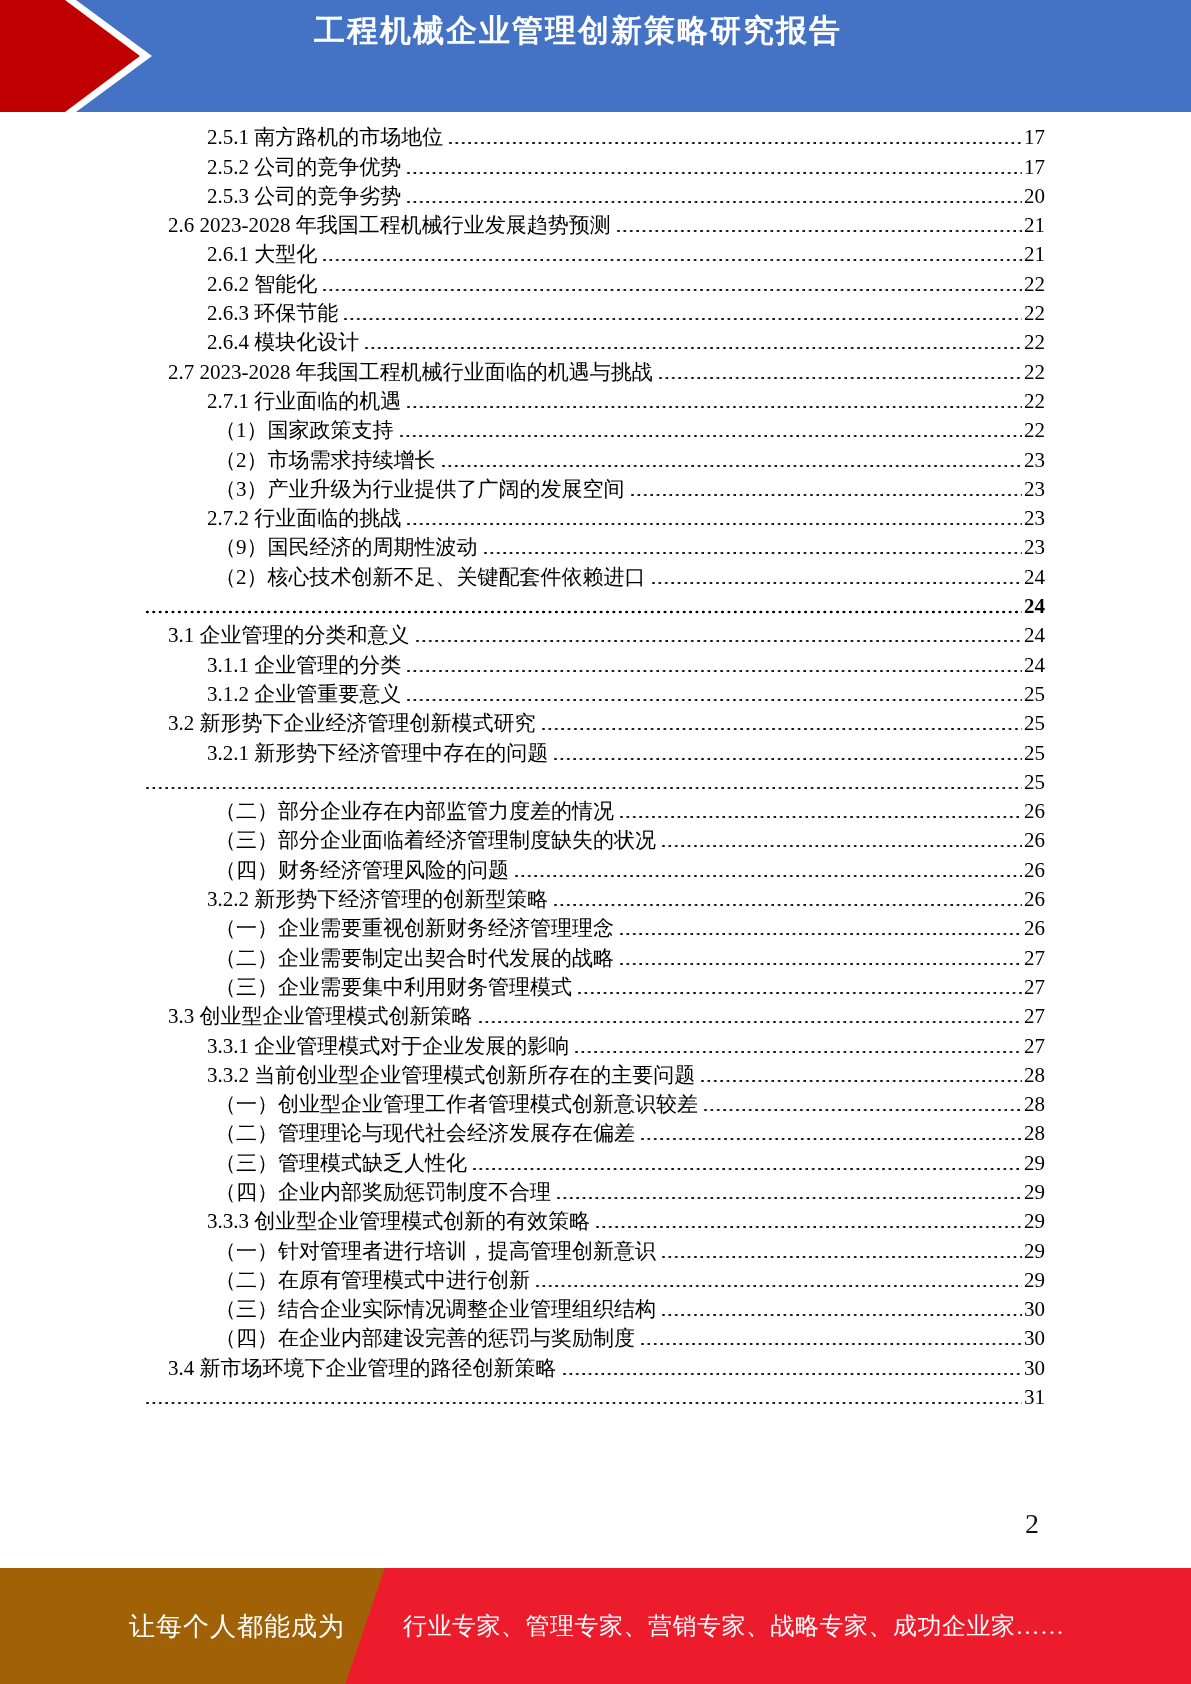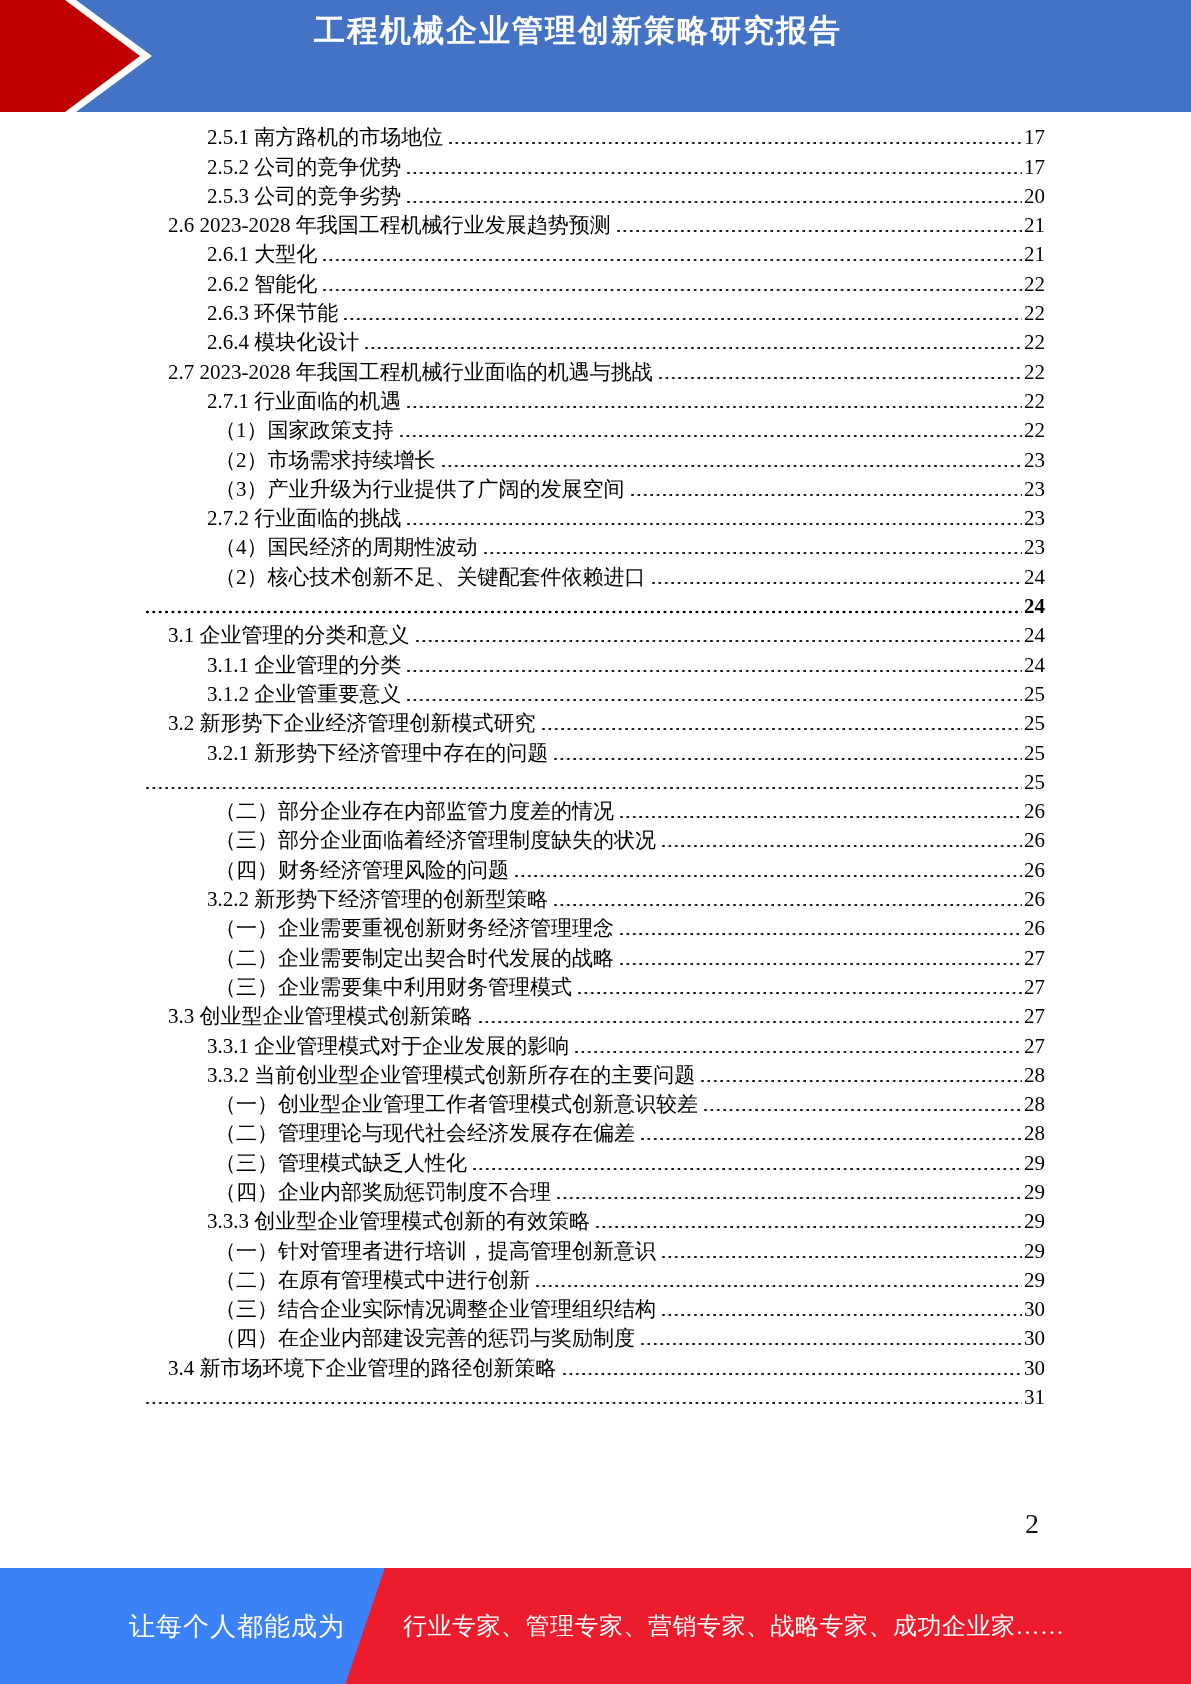--- a/index.html
+++ b/index.html
@@ -44,21 +44,21 @@
   .toc-row.lvl2 .label{padding-left:28px;}
   .toc-row.lvl3 .label{padding-left:67px;}
   .toc-row.lvl4 .label{padding-left:75px;}
   
   .page-number{
     position:absolute;left:1025px;top:1508px;font-size:28px;color:#111;
   }
   
   .footer-band{
     position:absolute;left:0;top:1568px;width:1191px;height:116px;
-    background:#3b82f6;overflow:hidden;
+    background:#a16207;overflow:hidden;
   }
   .footer-red{
     position:absolute;left:0;top:0;width:1191px;height:116px;
     background:#ec1c2d;
     clip-path:polygon(32.3% 0,100% 0,100% 100%,29% 100%);
   }
   .footer-left-text{
     position:absolute;left:0;top:0;width:345px;height:116px;
     display:flex;align-items:center;justify-content:flex-end;
     color:#ffffff;font-size:26px;letter-spacing:1px;
@@ -145,21 +145,21 @@
       <span class="label">（3）产业升级为行业提供了广阔的发展空间</span>
       <span class="leader"></span>
       <span class="pagenum">23</span>
     </div>
     <div class="toc-row lvl3">
       <span class="label">2.7.2 行业面临的挑战</span>
       <span class="leader"></span>
       <span class="pagenum">23</span>
     </div>
     <div class="toc-row lvl4">
-      <span class="label">（4）国民经济的周期性波动</span>
+      <span class="label">（9）国民经济的周期性波动</span>
       <span class="leader"></span>
       <span class="pagenum">23</span>
     </div>
     <div class="toc-row lvl4">
       <span class="label">（2）核心技术创新不足、关键配套件依赖进口</span>
       <span class="leader"></span>
       <span class="pagenum">24</span>
     </div>
     <div class="toc-row lvl1">
       <span class="leader"></span>

